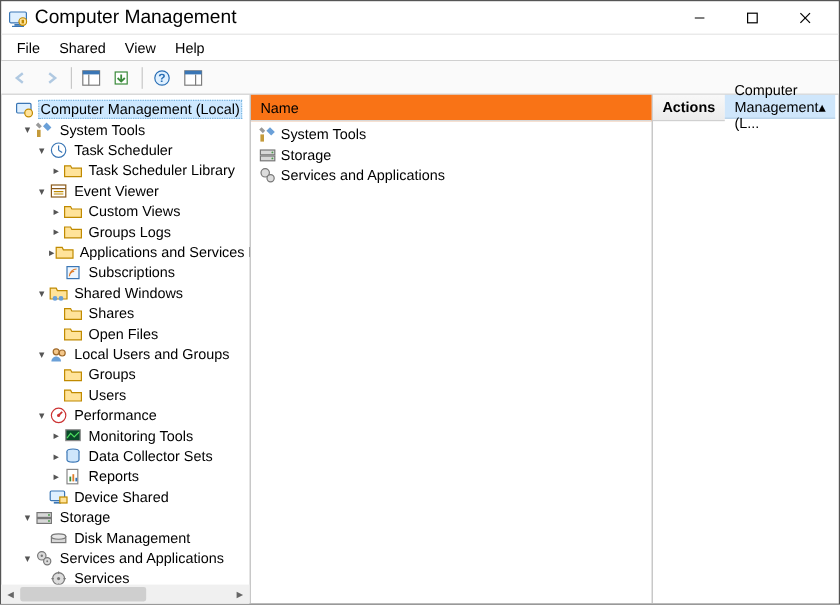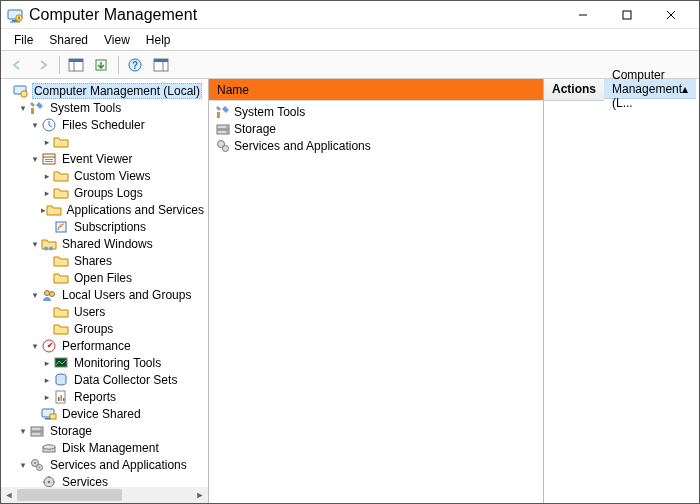--- a/index.html
+++ b/index.html
@@ -153,29 +153,30 @@
 
         <div class="row" style="padding-left:26px">
           <span class="toggle">▾</span>
           <span class="ico">
               <svg width="16" height="16">
                 <circle cx="8" cy="8" r="6" fill="#fff" stroke="#3a76b5"></circle>
                 <line x1="8" y1="8" x2="8" y2="4" stroke="#3a76b5"></line>
                 <line x1="8" y1="8" x2="11" y2="10" stroke="#3a76b5"></line>
               </svg>
             </span>
-          <span class="label">Files Scheduler</span>
-        </div>
-        <div class="row" style="padding-left:38px">
-          <span class="toggle">▸</span>
-          <span class="ico">
-              <svg width="16" height="16">
-                <path d="M1 4h5l1 2h8v7H1z" fill="#ffe39a" stroke="#c08a00"></path>
-              </svg>
-            </span>
+          <span class="label">Task Scheduler</span>
+        </div>
+        <div class="row" style="padding-left:38px">
+          <span class="toggle">▸</span>
+          <span class="ico">
+              <svg width="16" height="16">
+                <path d="M1 4h5l1 2h8v7H1z" fill="#ffe39a" stroke="#c08a00"></path>
+              </svg>
+            </span>
+          <span class="label">Task Scheduler Library</span>
         </div>
 
         <div class="row" style="padding-left:26px">
           <span class="toggle">▾</span>
           <span class="ico">
               <svg width="16" height="16">
                 <rect x="2" y="3" width="12" height="10" fill="#fff" stroke="#8a5a1a"></rect>
                 <line x1="2" y1="6" x2="14" y2="6" stroke="#8a5a1a"></line>
                 <line x1="4" y1="8.5" x2="12" y2="8.5" stroke="#c08a00"></line>
                 <line x1="4" y1="10.5" x2="12" y2="10.5" stroke="#c08a00"></line>
@@ -262,30 +263,30 @@
             </span>
           <span class="label">Local Users and Groups</span>
         </div>
         <div class="row" style="padding-left:38px">
           <span class="toggle"></span>
           <span class="ico">
               <svg width="16" height="16">
                 <path d="M1 4h5l1 2h8v7H1z" fill="#ffe39a" stroke="#c08a00"></path>
               </svg>
             </span>
+          <span class="label">Groups</span>
+        </div>
+        <div class="row" style="padding-left:38px">
+          <span class="toggle"></span>
+          <span class="ico">
+              <svg width="16" height="16">
+                <path d="M1 4h5l1 2h8v7H1z" fill="#ffe39a" stroke="#c08a00"></path>
+              </svg>
+            </span>
           <span class="label">Users</span>
-        </div>
-        <div class="row" style="padding-left:38px">
-          <span class="toggle"></span>
-          <span class="ico">
-              <svg width="16" height="16">
-                <path d="M1 4h5l1 2h8v7H1z" fill="#ffe39a" stroke="#c08a00"></path>
-              </svg>
-            </span>
-          <span class="label">Groups</span>
         </div>
 
         <div class="row" style="padding-left:26px">
           <span class="toggle">▾</span>
           <span class="ico">
               <svg width="16" height="16">
                 <circle cx="8" cy="8" r="6" fill="#fff" stroke="#c33"></circle>
                 <path d="M8 8 L11 5" stroke="#c33" stroke-width="1.5"></path>
                 <circle cx="8" cy="8" r="1.3" fill="#c33"></circle>
               </svg>

